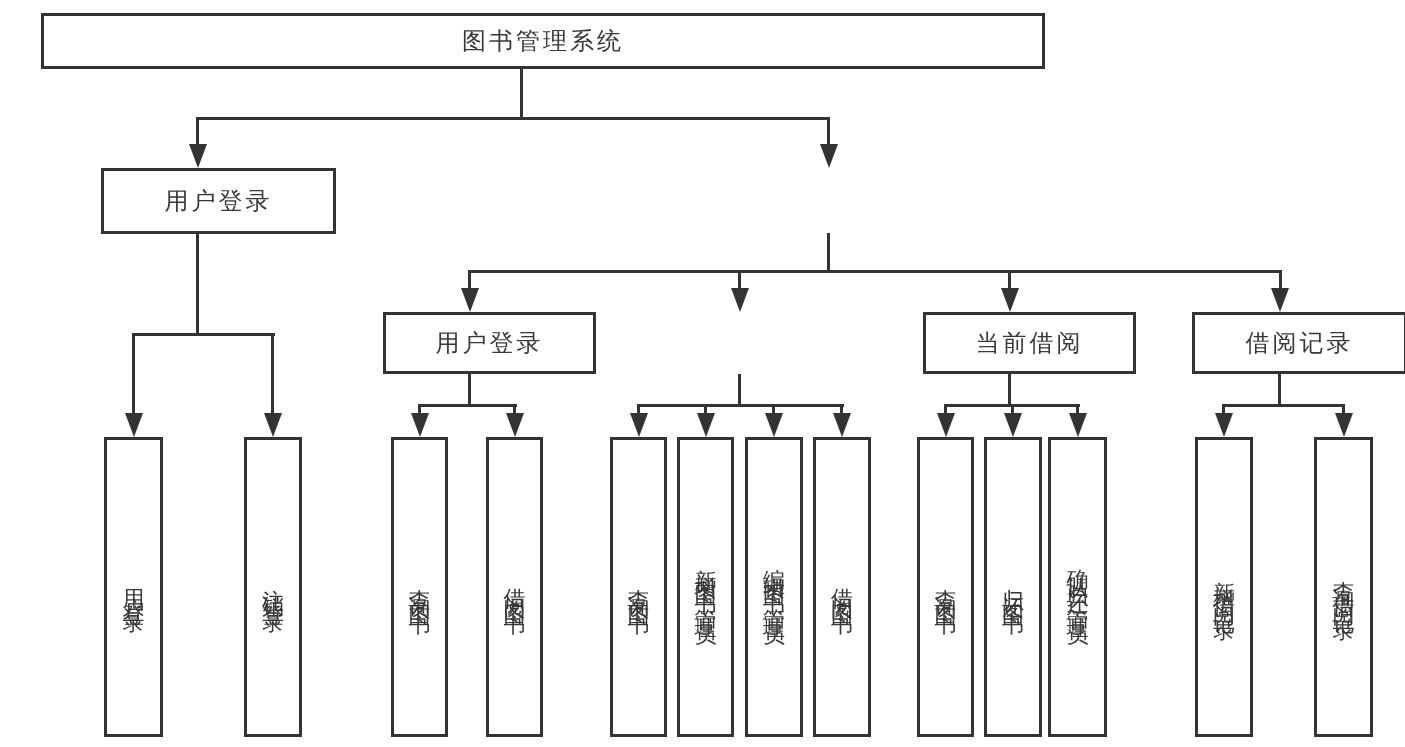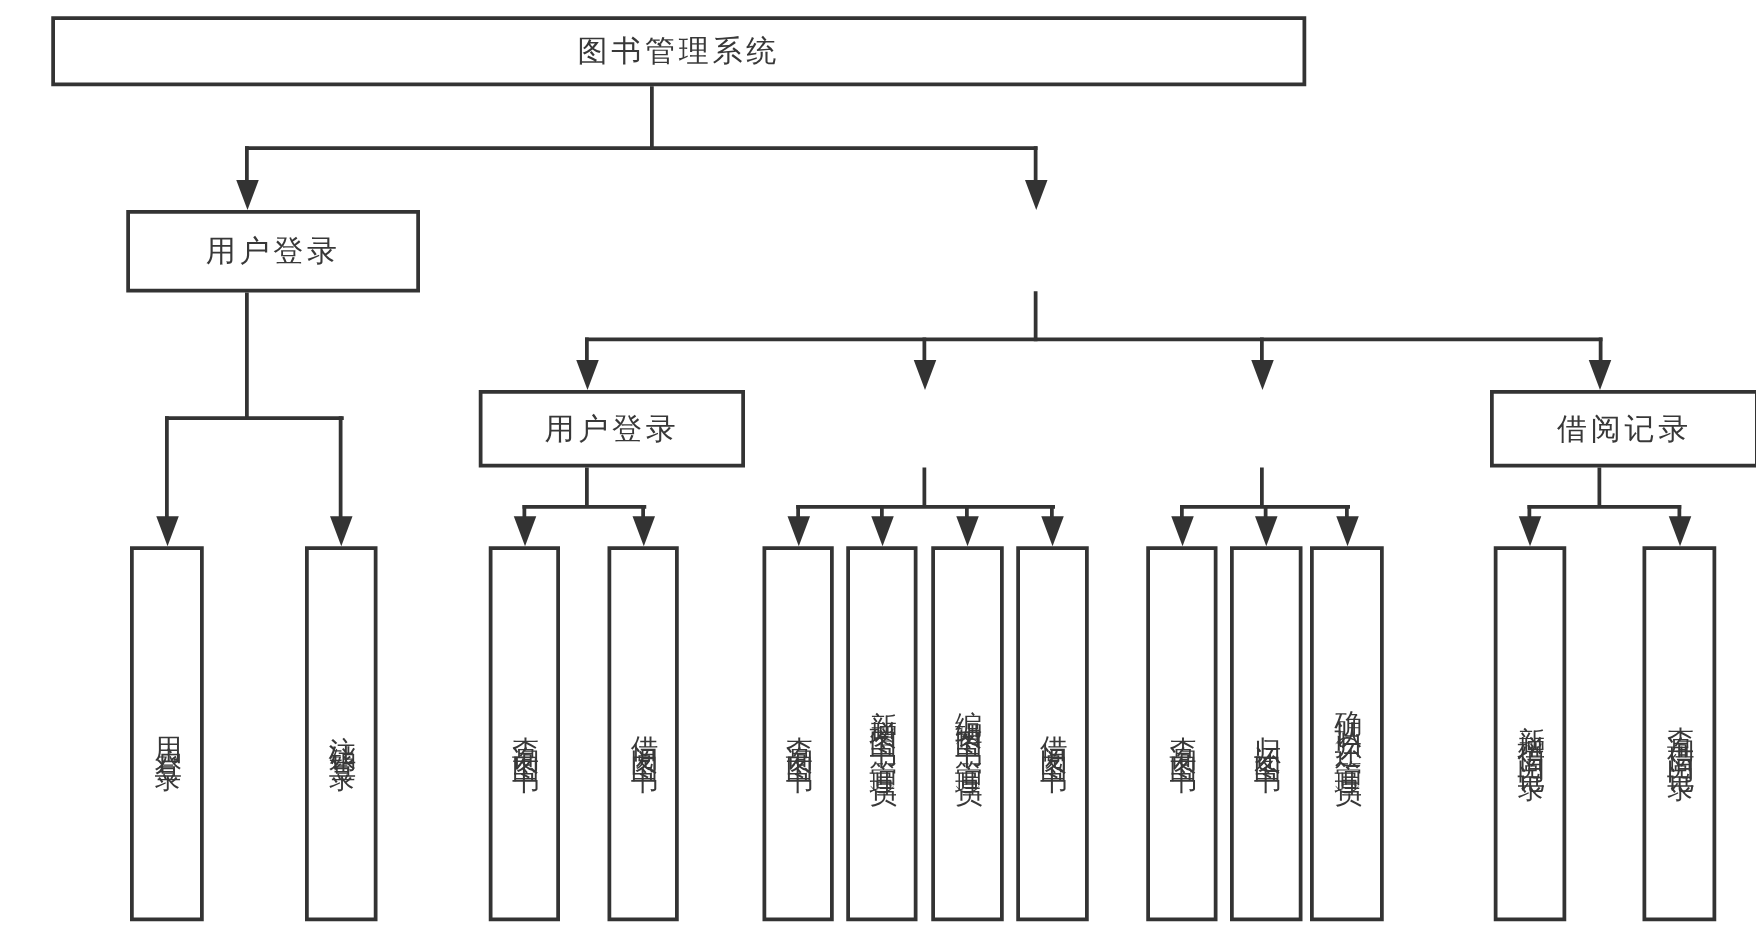--- a/index.html
+++ b/index.html
@@ -51,20 +51,23 @@
   <div class="ar" style="left:461px;top:288px"></div>
   <div class="vl" style="left:738px;top:270px;height:20px"></div>
   <div class="ar" style="left:731px;top:288px"></div>
   <div class="vl" style="left:1008px;top:270px;height:20px"></div>
   <div class="ar" style="left:1001px;top:288px"></div>
   <div class="vl" style="left:1279px;top:270px;height:20px"></div>
   <div class="ar" style="left:1271px;top:288px"></div>
 
   <div class="box hbox" style="left:363px;top:312px;width:213px;height:62px">
     <span>用户登录</span>
+  </div>
+  <div class="box hbox" style="left:903px;top:312px;width:213px;height:62px">
+    <span>当前借阅</span>
   </div>
   <div class="box hbox" style="left:1172px;top:312px;width:215px;height:62px">
     <span>借阅记录</span>
   </div>
 
   <div class="vl" style="left:468px;top:374px;height:32px"></div>
   <div class="hl" style="left:418px;top:404px;width:99px"></div>
   <div class="vl" style="left:418px;top:404px;height:13px"></div>
   <div class="ar" style="left:411px;top:413px"></div>
   <div class="vl" style="left:513px;top:404px;height:13px"></div>

